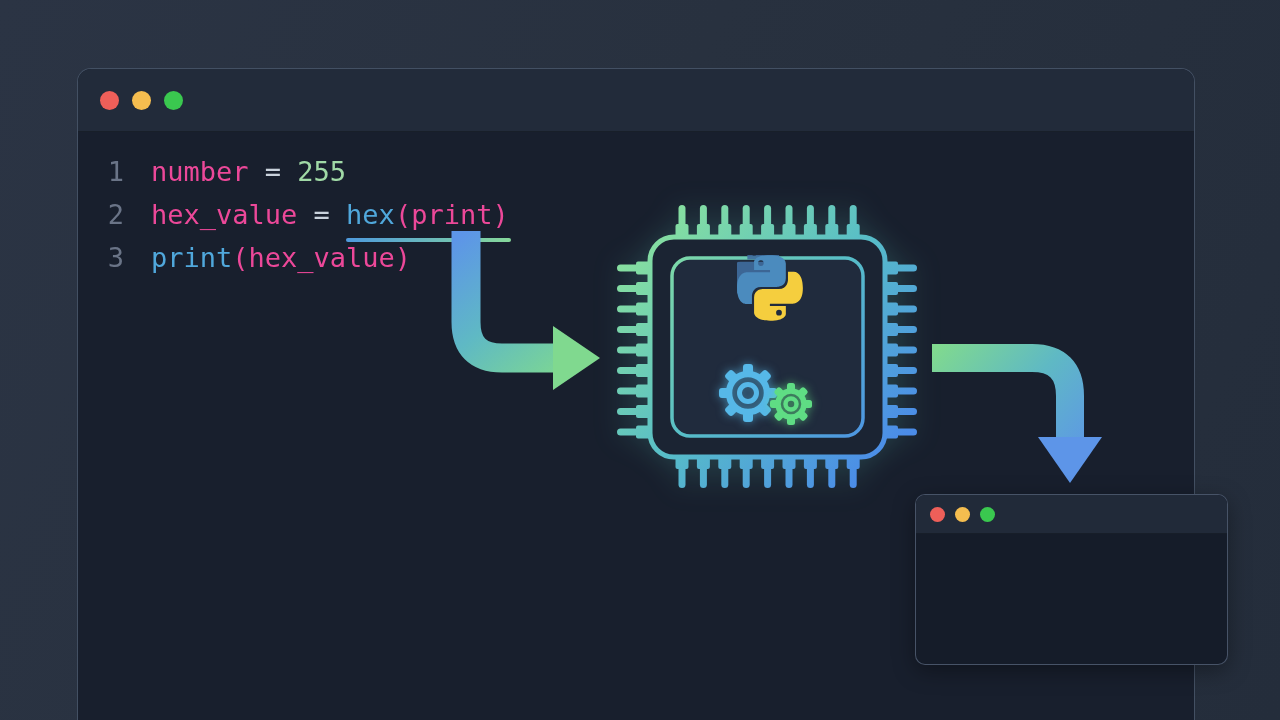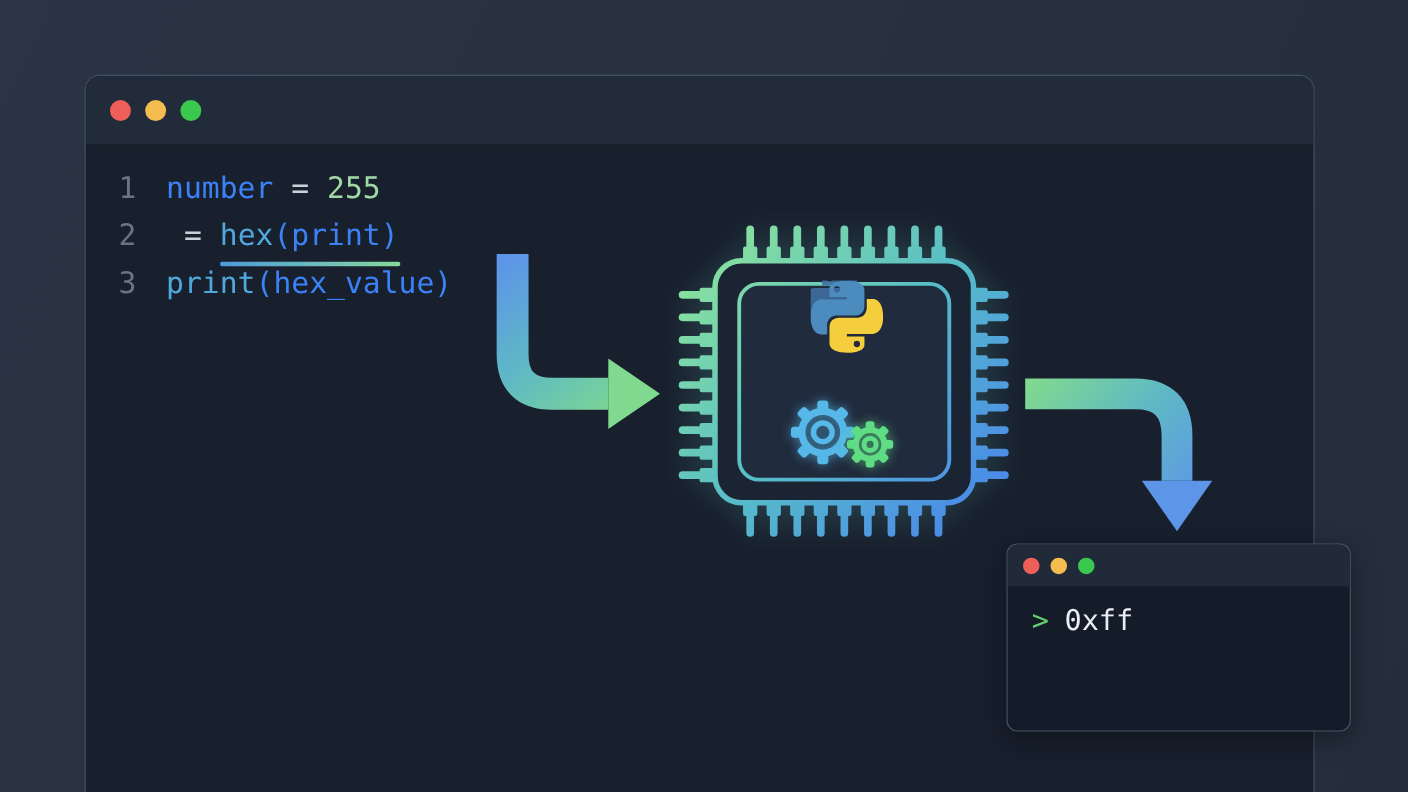--- a/index.html
+++ b/index.html
@@ -13,21 +13,21 @@
   .titlebar{height:62px;background:#222b3a;border-bottom:1px solid rgba(0,0,0,.28);
             display:flex;align-items:center;padding-left:22px;}
   .lights{display:flex;gap:13px;}
   .light{width:19px;height:19px;border-radius:50%;}
   .light.red{background:#ee5f59;}
   .light.yellow{background:#f5bd4f;}
   .light.green{background:#3ac84f;}
   .code{padding:18px 0 0 26px;font-size:27px;line-height:43px;color:#dce3eb;}
   .code-row{display:flex;white-space:pre;}
   .lnum{display:inline-block;width:20px;text-align:right;color:#6a7487;margin-right:27px;}
-  .tok-plain{color:#3b82f6;}
+  .tok-plain{color:#ec4899;}
   .tok-op{color:#c9d2dc;}
   .tok-num{color:#a0d9a6;}
   .tok-fn{color:#50a8dc;}
   .ul-wrap{position:relative;}
   .ul-wrap::after{content:"";position:absolute;left:0;right:-2px;bottom:-6px;height:4px;
                   border-radius:2px;background:linear-gradient(90deg,#4e9ade,#86d89a);}
   
   .ovl{position:absolute;pointer-events:none;}
   
   .conv{position:absolute;left:650px;top:332px;width:235px;text-align:center;
@@ -60,21 +60,21 @@
         <div class="light red"></div>
         <div class="light yellow"></div>
         <div class="light green"></div>
       </div>
     </div>
     <div class="code">
       <div class="code-row">
         <span class="lnum">1</span><span class="tok-plain">number</span><span class="tok-op"> = </span><span class="tok-num">255</span>
       </div>
       <div class="code-row">
-        <span class="lnum">2</span><span class="tok-op"> = </span><span class="ul-wrap"><span class="tok-fn">hex</span><span class="tok-plain">(print)</span></span>
+        <span class="lnum">2</span><span class="tok-plain">hex_value</span><span class="tok-op"> = </span><span class="ul-wrap"><span class="tok-fn">hex</span><span class="tok-plain">(print)</span></span>
       </div>
       <div class="code-row">
         <span class="lnum">3</span><span class="tok-fn">print</span><span class="tok-plain">(hex_value)</span>
       </div>
     </div>
   </div>
 
   <svg class="ovl" style="left:430px;top:215px" width="190" height="190" viewBox="430 215 190 190">
     <defs>
       <linearGradient id="g1" gradientUnits="userSpaceOnUse" x1="466" y1="231" x2="575" y2="372">
@@ -220,18 +220,15 @@
   </svg>
 
   <div class="terminal">
     <div class="titlebar">
       <div class="lights">
         <div class="light red"></div>
         <div class="light yellow"></div>
         <div class="light green"></div>
       </div>
     </div>
-    <div class="tbody">
-      <span class="prompt">&gt;</span><span class="tout">0xff</span>
-    </div>
   </div>
 
 </div>
 
 </body></html>

